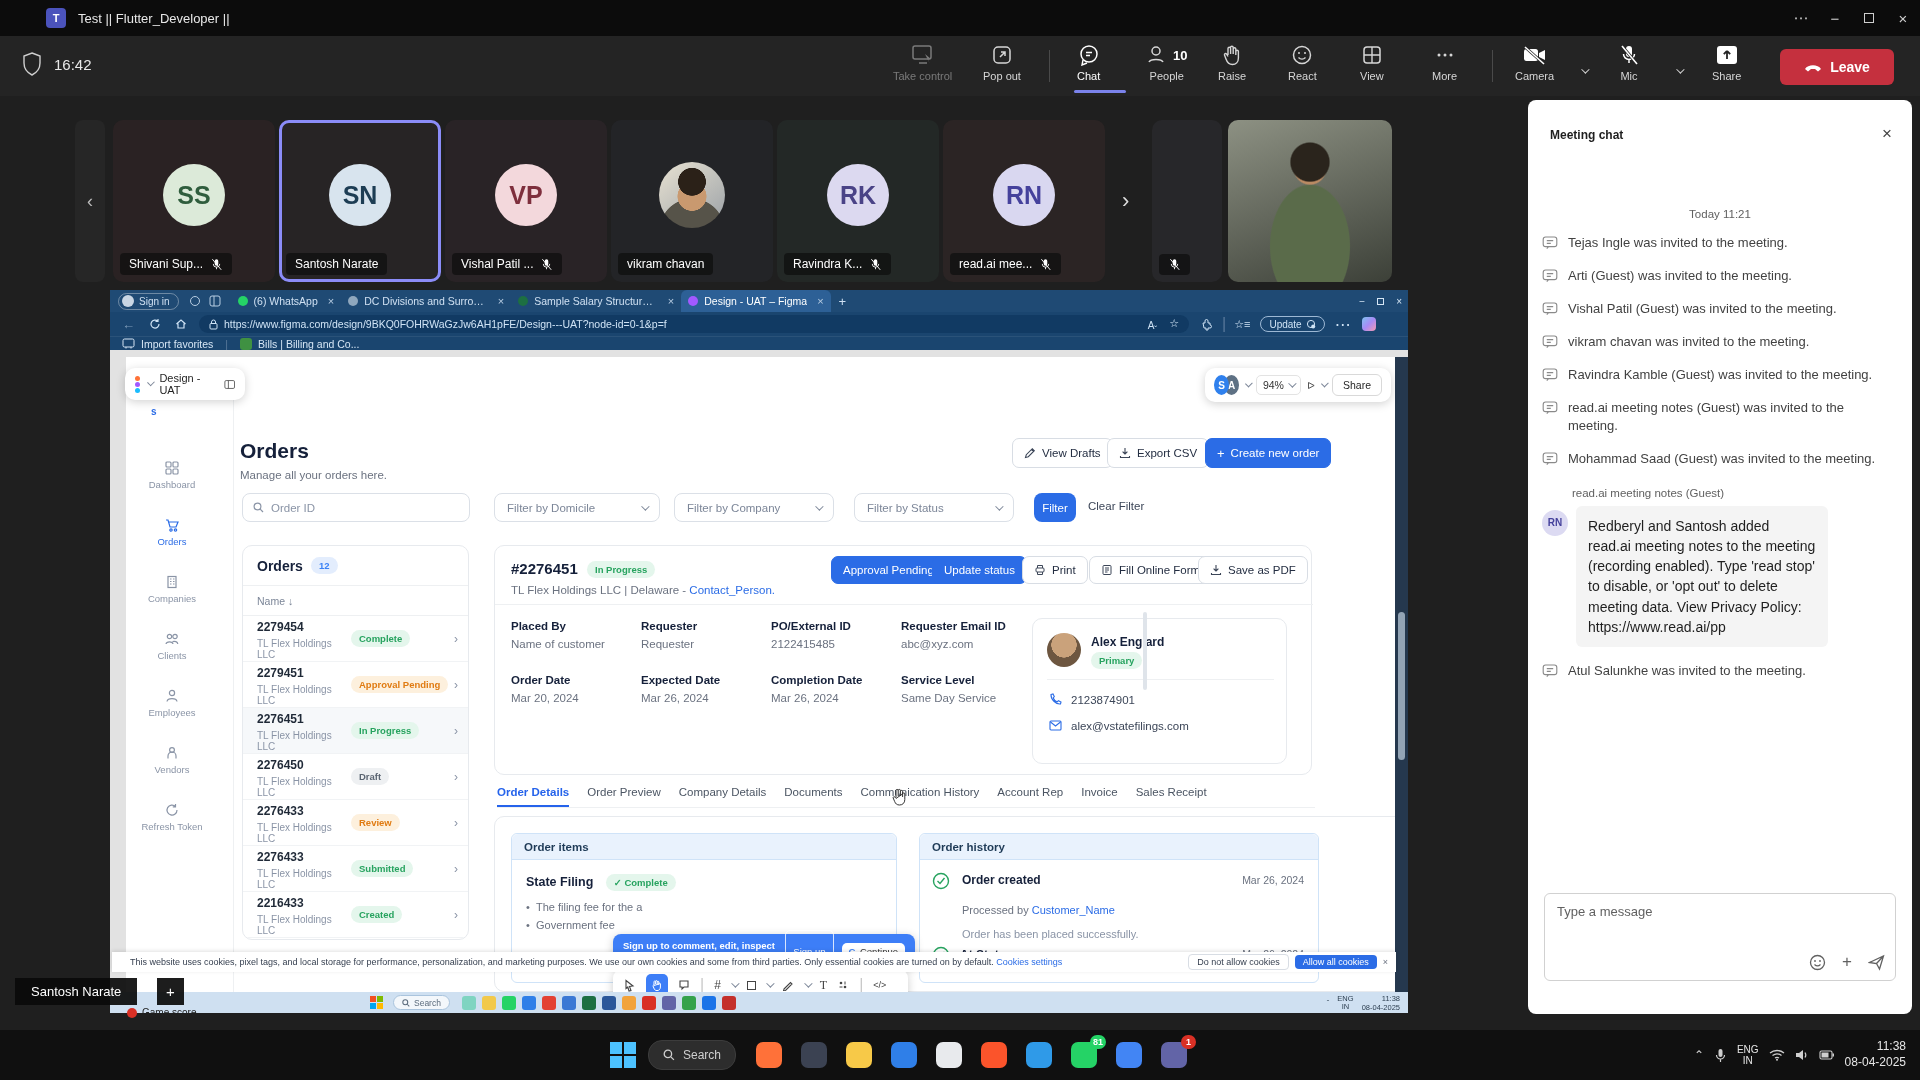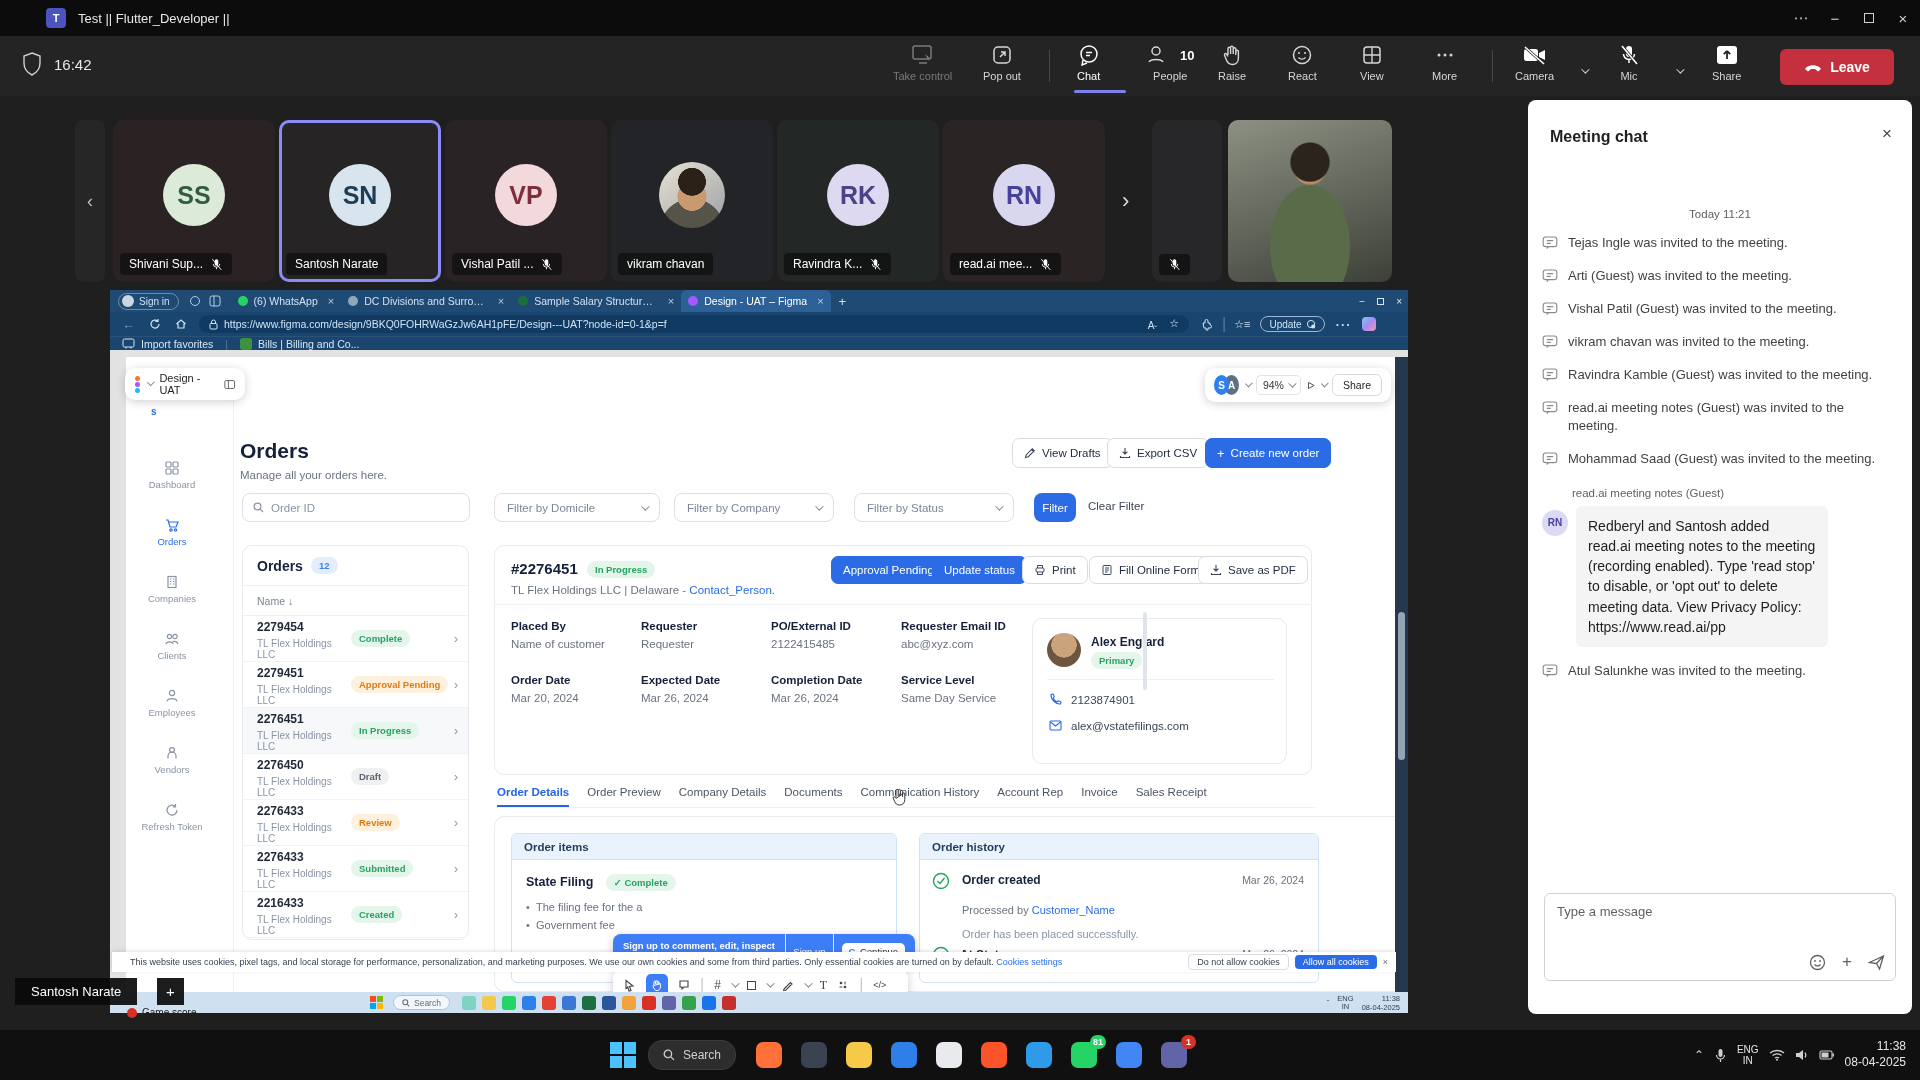--- a/index.html
+++ b/index.html
@@ -100,21 +100,21 @@
     <div class="abs" style="left:1049px;top:14px;width:1px;height:32px;background:#4a4a4a"></div>
     <div class="t-btn" style="left:1077px;color:#fff">
       <svg width="22" height="22" viewBox="0 0 22 22">
           <circle cx="11" cy="10" r="8" fill="none" stroke="#fff" stroke-width="1.5"></circle>
           <path d="M5 16l-1 5 5-2M8 8.5h6M8 11.5h4" stroke="#fff" stroke-width="1.4" fill="none"></path>
         </svg>
       <span>Chat</span>
     </div>
     <div class="abs" style="left:1074px;top:54px;width:52px;height:3px;background:#7b83eb;border-radius:2px"></div>
     <div class="t-btn" style="left:1146px">
-      <div style="display:flex;align-items:center;gap:12px">
+      <div style="display:flex;align-items:center;gap:5px">
         <svg width="22" height="22" viewBox="0 0 22 22">
             <circle cx="10" cy="7" r="4" fill="none" stroke="#d6d6d6" stroke-width="1.5"></circle>
             <path d="M3 18c1.5-3.5 12.5-3.5 14 0" fill="none" stroke="#d6d6d6" stroke-width="1.5"></path>
           </svg>
         <b style="color:#fff;font-size:13px">10</b>
       </div>
       <span>People</span>
     </div>
     <div class="t-btn" style="left:1218px">
       <svg width="22" height="22" viewBox="0 0 22 22">
@@ -742,21 +742,21 @@
   </div>
 
   <div class="abs" style="left:15px;top:978px;height:27px;background:rgba(10,10,10,.92);color:#fff;font-size:13px;display:flex;align-items:center;padding:0 16px;z-index:9">Santosh Narate</div>
   <div class="abs" style="left:157px;top:978px;width:27px;height:27px;background:rgba(10,10,10,.92);color:#fff;display:flex;align-items:center;justify-content:center;font-size:15px;z-index:9;cursor:pointer">+</div>
   <div class="abs" style="left:127px;top:1007px;display:flex;align-items:center;gap:5px;z-index:9">
     <span style="width:10px;height:10px;border-radius:50%;background:#d93025;display:inline-block"></span>
     <span style="font-size:10px;color:#222">Game score</span>
   </div>
 
   <div id="chat" class="abs">
-    <b class="abs" style="left:22px;top:28px;font-size:16px;color:#1f1f1f">Meeting chat</b>
+    <b class="abs" style="left:22px;top:28px;font-size:12px;color:#1f1f1f">Meeting chat</b>
     <span class="abs" style="right:20px;top:24px;font-size:17px;color:#444;cursor:pointer">×</span>
     <div class="abs" style="left:0;top:108px;width:384px;text-align:center;font-size:11.5px;color:#616161">Today 11:21</div>
     <div id="chat-msgs" class="abs" style="left:14px;top:134px;width:356px;display:flex;flex-direction:column;gap:15px">
         <div class="sysmsg">
           <svg width="16" height="16" viewBox="0 0 20 20">
             <rect x="1.5" y="2.5" width="17" height="12" rx="3" fill="none" stroke="#8a8a8a" stroke-width="1.4"></rect>
             <path d="M6 17l2-2.5M6 7h8M6 10.5h5" stroke="#8a8a8a" stroke-width="1.4" fill="none"></path>
           </svg>
           <span style="max-width:308px">Tejas Ingle was invited to the meeting.</span>
         </div>

